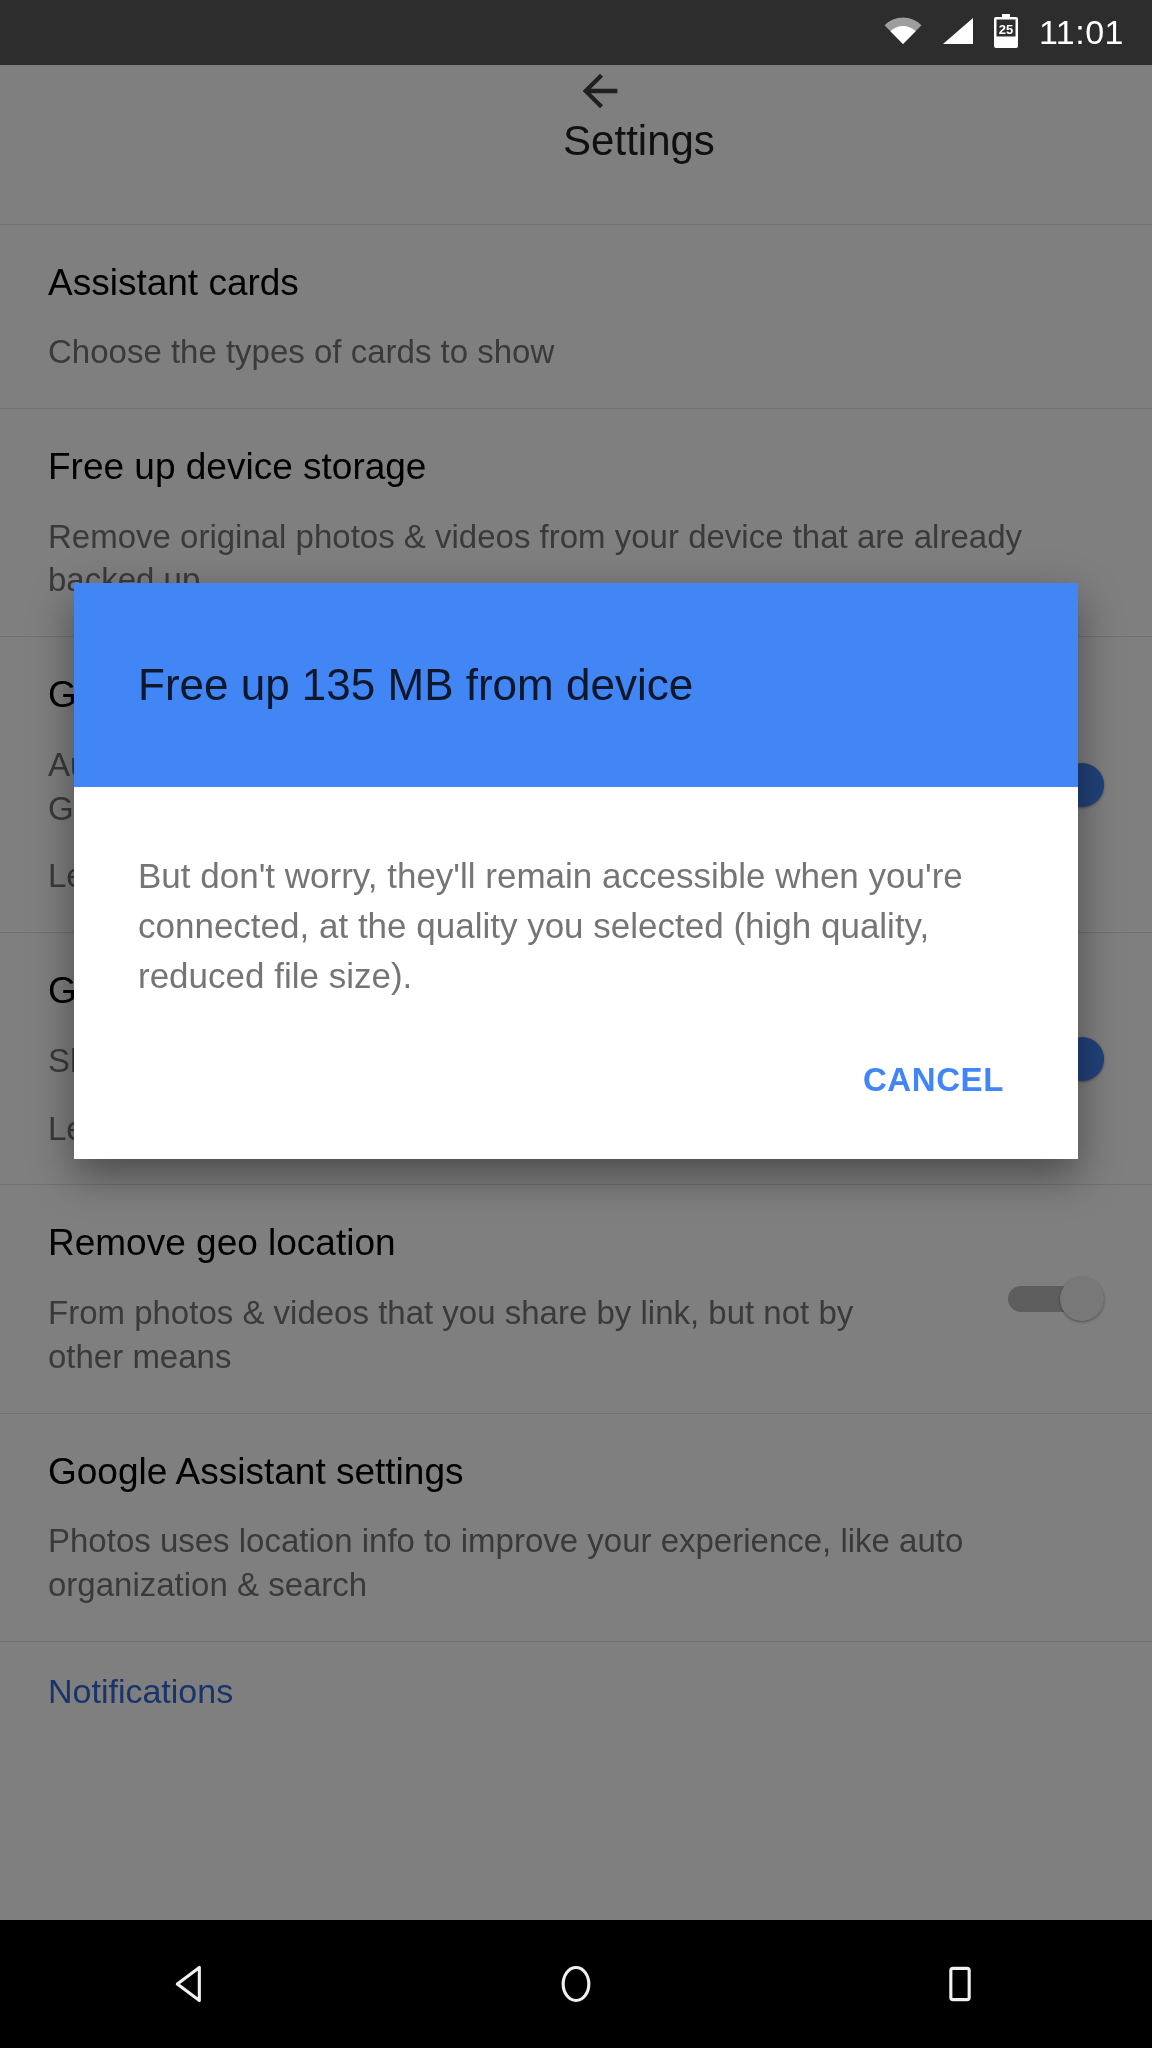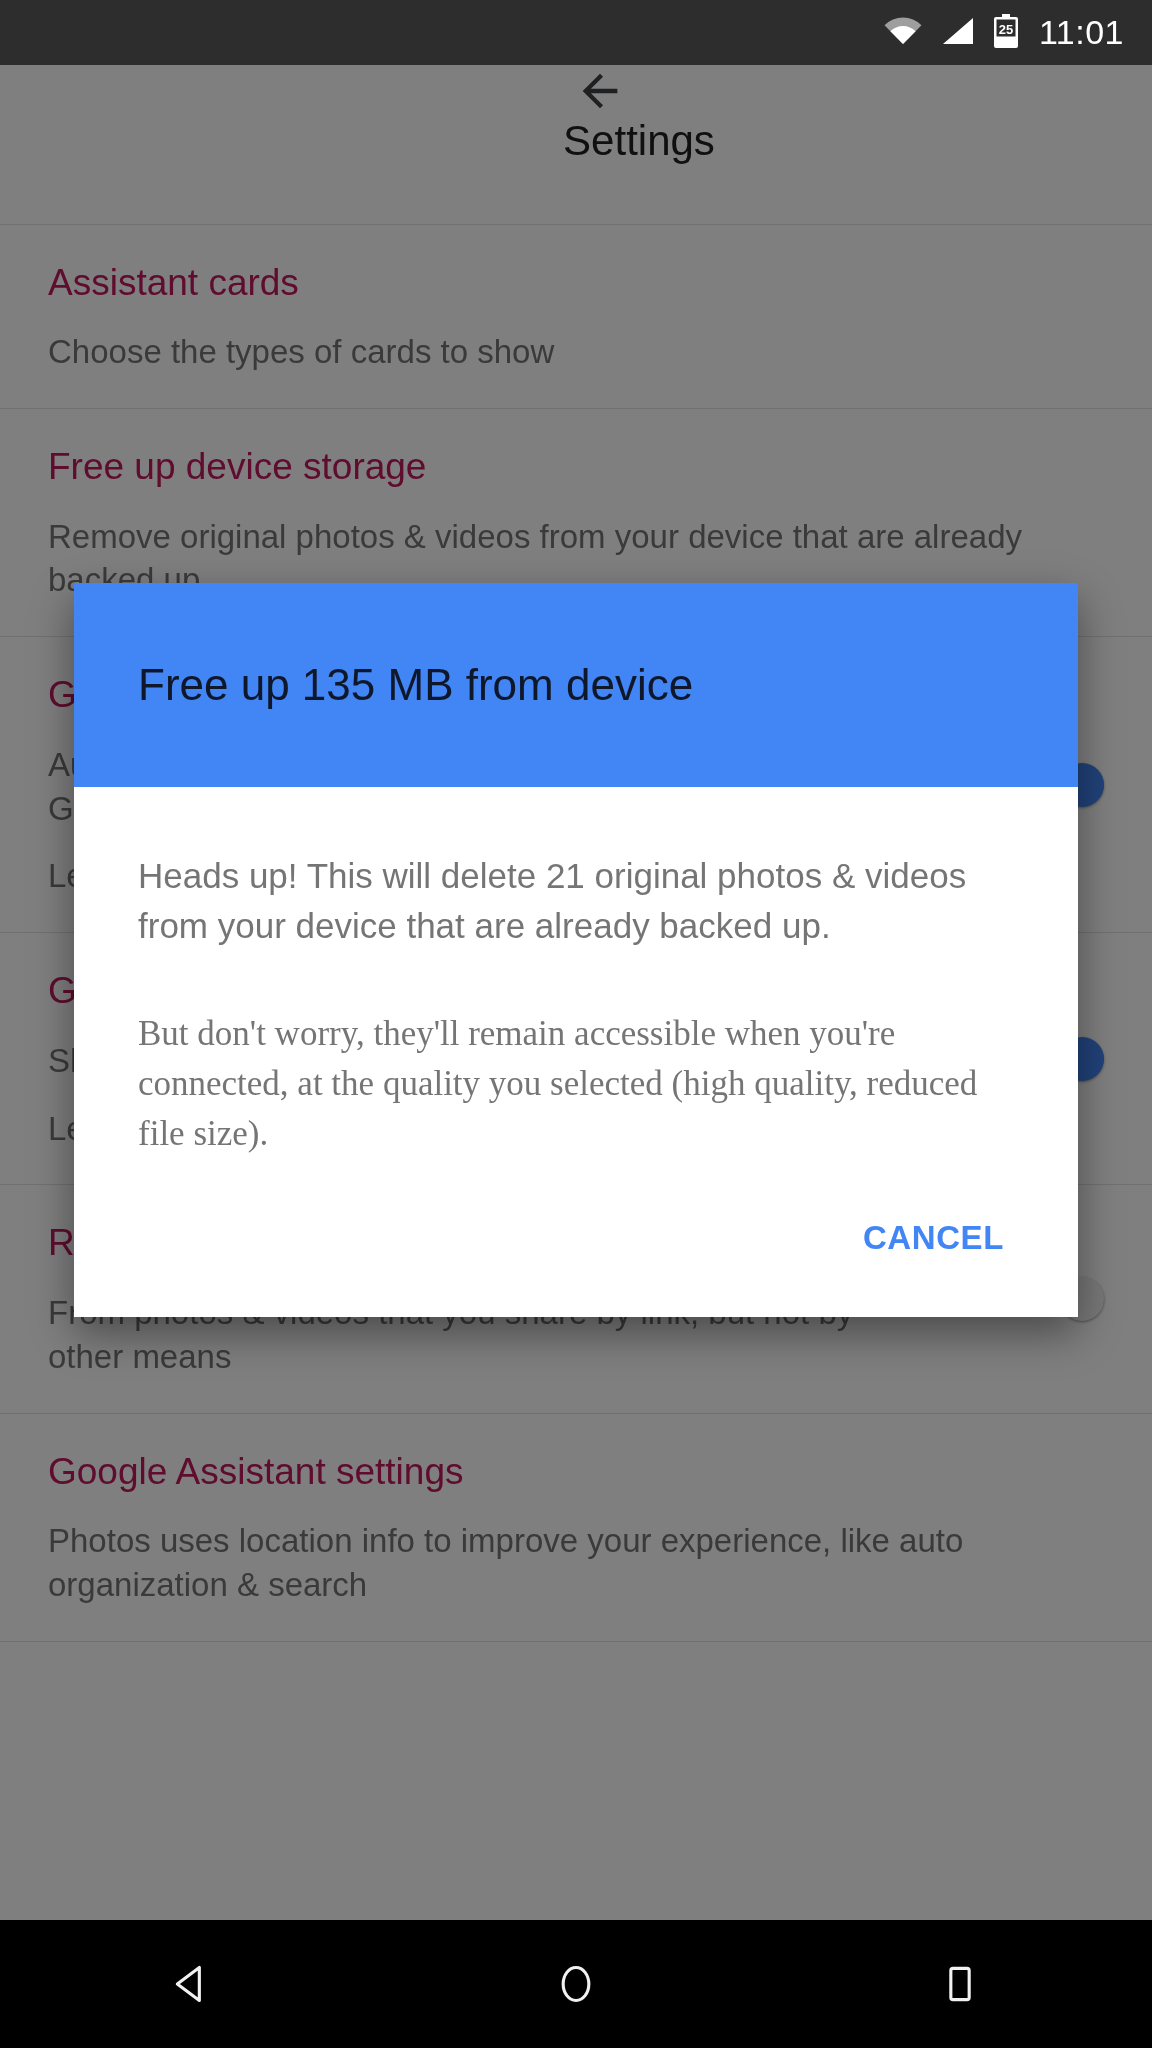--- a/index.html
+++ b/index.html
@@ -51,21 +51,21 @@
   #toolbar .title {
     font-size:42px; color:#212121; margin-left:78px; font-weight:400;
   }
 
   .pref {
     position:relative;
     padding:34px 48px 34px 48px;
     border-bottom:1px solid #e0e0e0;
   }
   .pref .p-title {
-    font-size:37px; color:#be185d; line-height:1.28; font-weight:400;
+    font-size:37px; color:#000000; line-height:1.28; font-weight:400;
   }
   .pref .p-sub {
     font-size:33px; color:#757575; line-height:1.33; margin-top:24px;
     max-width:1010px;
   }
   .pref.has-toggle .p-sub { max-width:880px; }
   .link { color:#3367d6; }
 
   .toggle {
     position:absolute; right:48px; top:50%; transform:translateY(-50%);
@@ -222,31 +222,31 @@
         <div class="track"></div>
         <div class="knob"></div>
       </div>
     </div>
 
     <div class="pref">
       <div class="p-title">Google Assistant settings</div>
       <div class="p-sub">Photos uses location info to improve your experience, like auto organization &amp; search</div>
     </div>
 
+    <div class="section-link">Notifications</div>
 
   </div>
 
   <div id="scrim"></div>
 
   <div id="dialog">
     <div id="dialog-header">
       <div class="d-title">Free up 135 MB from device</div>
     </div>
     <div id="dialog-body">
-      <p>Heads up! This will delete 21 original photos &amp; videos from your device that are already backed up.</p>
       <p>But don't worry, they'll remain accessible when you're connected, at the quality you selected (high quality, reduced file size).</p>
     </div>
     <div id="dialog-actions">
       <button class="dlg-btn">CANCEL</button>
     </div>
   </div>
 
   <div id="navbar">
     <div class="nav-hit">
       <svg width="44" height="44" viewBox="0 0 24 24">

